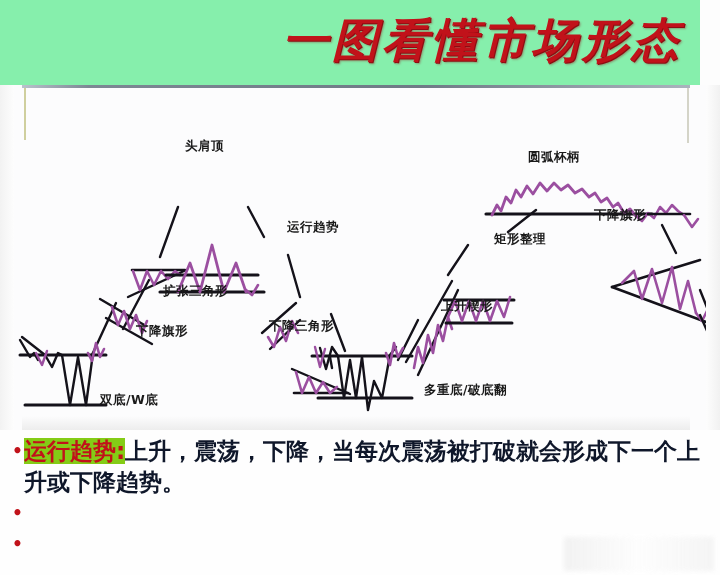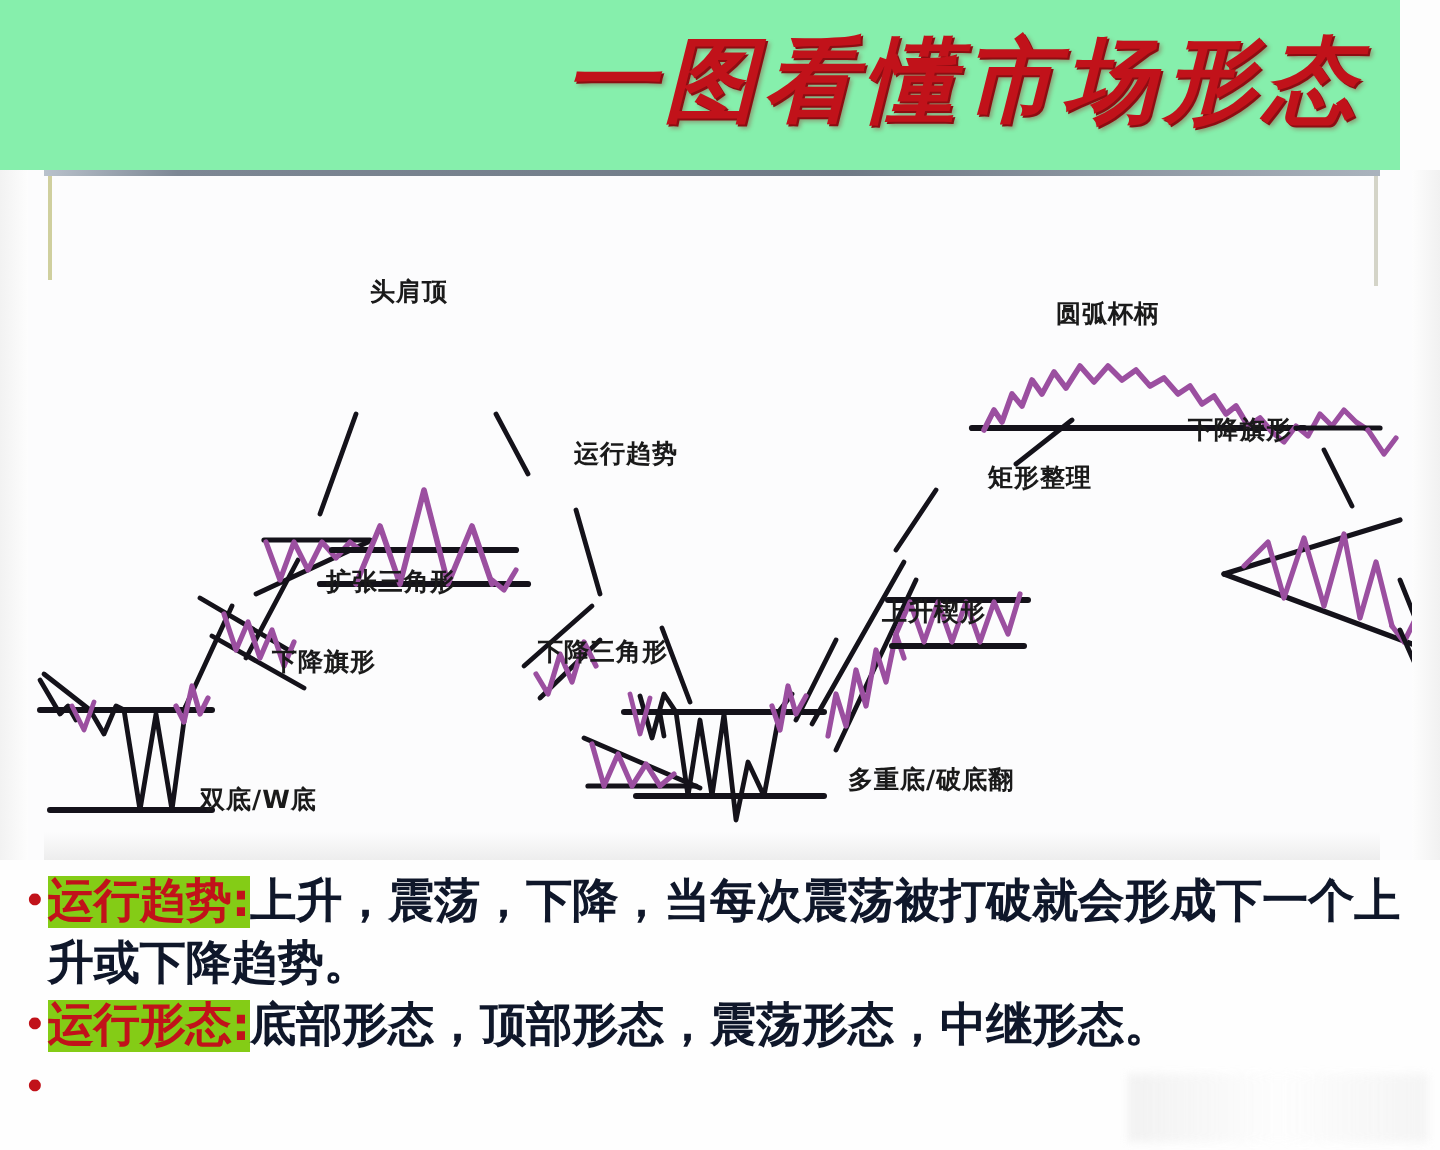--- a/index.html
+++ b/index.html
@@ -268,23 +268,20 @@
 
     <div class="note-line">
       <span class="bullet">•</span>
       <span class="note-wrap">
         <span class="key">运行趋势:</span><span class="val">上升，震荡，下降，当每次震荡被打破就会形成下一个上升或下降趋势。</span>
       </span>
     </div>
 
     <div class="note-line">
       <span class="bullet">•</span>
-      <span class="note-wrap">
-        <span class="key">运行形态:</span><span class="val">底部形态，顶部形态，震荡形态，中继形态。</span>
-      </span>
     </div>
 
     <div class="note-line">
       <span class="bullet">•</span>
     </div>
 
     <div class="watermark"></div>
   </div>
 
 </div>

